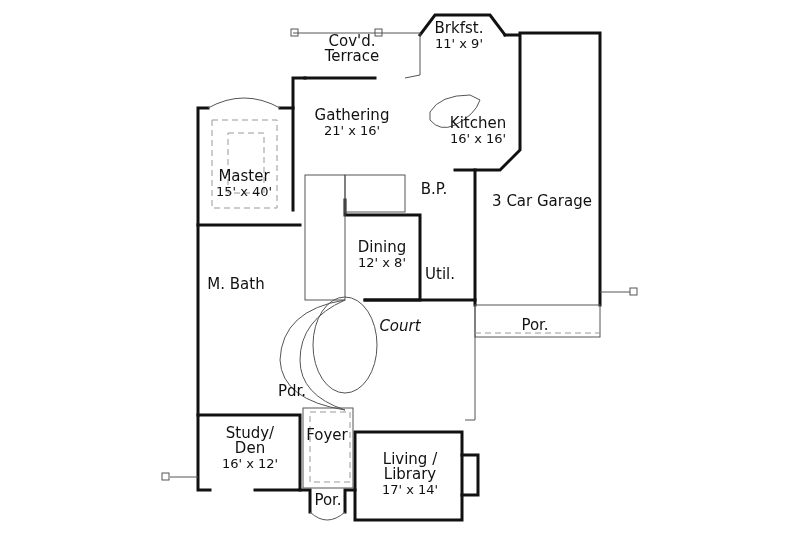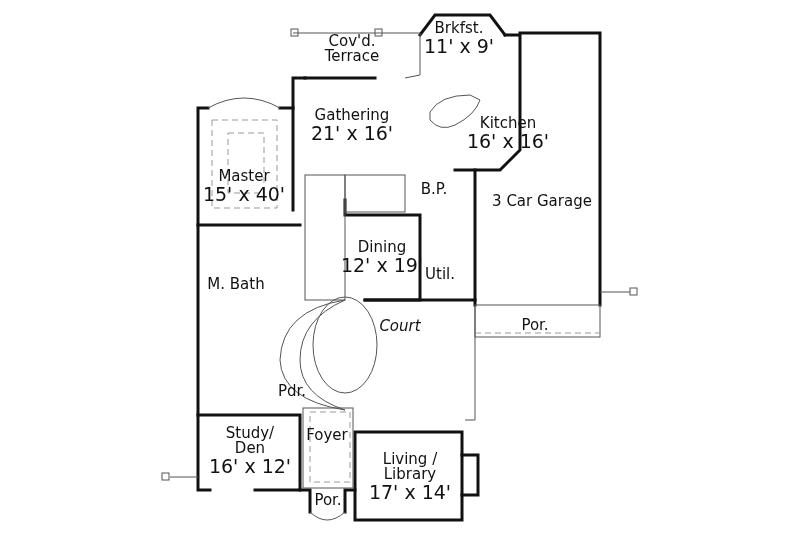--- a/index.html
+++ b/index.html
@@ -1,20 +1,20 @@
 <!DOCTYPE html>
 <html><head>
 <meta charset="utf-8">
 <style>
   html, body { margin: 0; padding: 0; background: #ffffff; }
   body { width: 800px; height: 535px; position: relative; overflow: hidden; font-family: "DejaVu Sans", sans-serif; }
   #plan { position: absolute; left: 0; top: 0; width: 800px; height: 535px; }
   .lbl { position: absolute; color: #111; text-align: center; line-height: 1; white-space: nowrap; transform: translateX(-50%); }
   .lbl .name { font-size: 15px; display: block; }
-  .lbl .dim { font-size: 19px; display: block; margin-top: 1px; }
+  .lbl .dim { font-size: 13px; display: block; margin-top: 1px; }
 </style>
 </head>
 <body>
 
 <svg id="plan" viewBox="0 0 800 535" xmlns="http://www.w3.org/2000/svg">
   <g fill="none" stroke="#111" stroke-width="3" stroke-linecap="square">
 
     <path d="M293 78 L293 210 M293 78 L305 78"></path>
     <path d="M305 78 L375 78"></path>
 
@@ -83,37 +83,37 @@
   <span class="name">Terrace</span>
 </div>
 <div class="lbl" style="left:459px; top:21px;">
   <span class="name">Brkfst.</span>
   <span class="dim">11' x 9'</span>
 </div>
 <div class="lbl" style="left:352px; top:108px;">
   <span class="name">Gathering</span>
   <span class="dim">21' x 16'</span>
 </div>
-<div class="lbl" style="left:478px; top:116px;margin-left:30px;">
+<div class="lbl" style="left:478px; top:116px;">
   <span class="name">Kitchen</span>
   <span class="dim">16' x 16'</span>
 </div>
 <div class="lbl" style="left:244px; top:169px;">
   <span class="name">Master</span>
   <span class="dim">15' x 40'</span>
 </div>
 <div class="lbl" style="left:434px; top:182px;">
   <span class="name">B.P.</span>
 </div>
 <div class="lbl" style="left:542px; top:194px;">
   <span class="name">3 Car Garage</span>
 </div>
 <div class="lbl" style="left:382px; top:240px;">
   <span class="name">Dining</span>
-  <span class="dim">12' x 19'</span>
+  <span class="dim">12' x 8'</span>
 </div>
 <div class="lbl" style="left:440px; top:267px;">
   <span class="name">Util.</span>
 </div>
 <div class="lbl" style="left:236px; top:277px;">
   <span class="name">M. Bath</span>
 </div>
 <div class="lbl" style="left:400px; top:319px;font-style:italic;">
   <span class="name">Court</span>
 </div>

